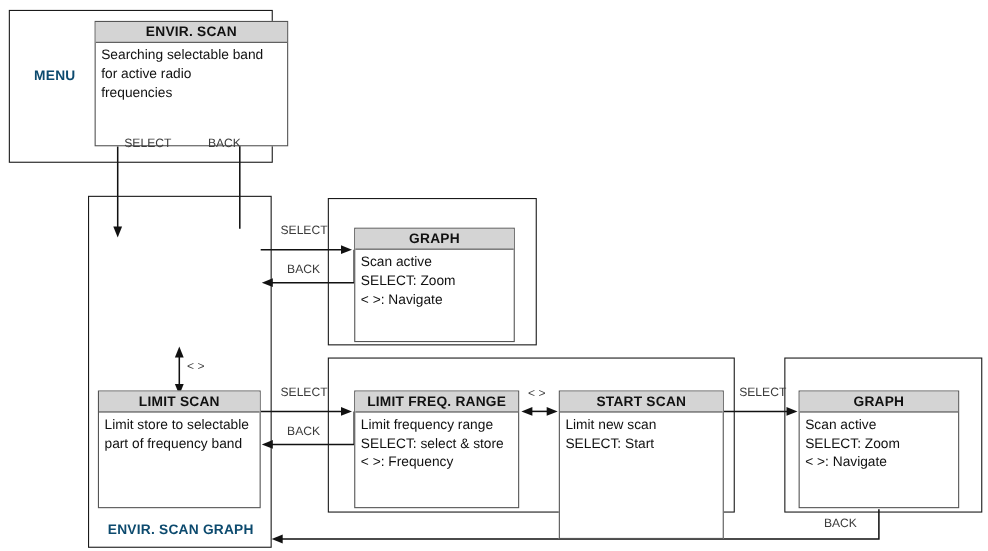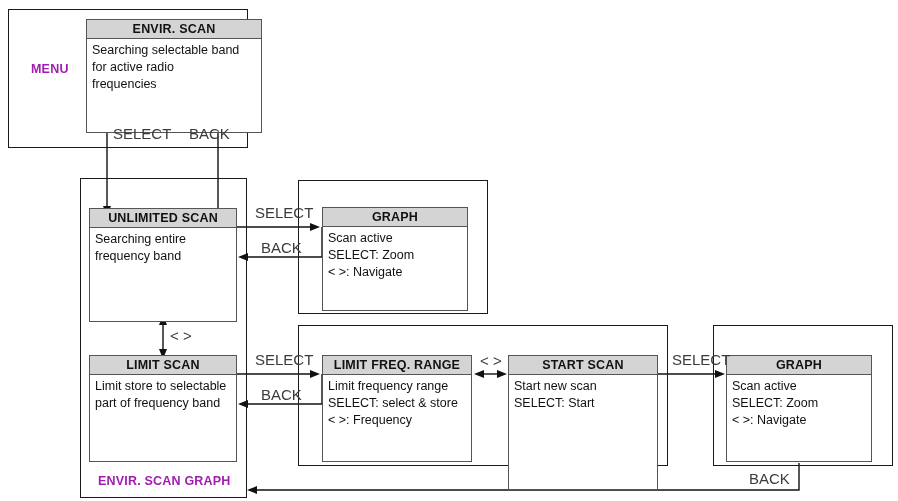--- a/index.html
+++ b/index.html
@@ -52,29 +52,29 @@
     line-height: 17px;
     color: #111111;
     white-space: nowrap;
   }
 
   
   .group-label {
     position: absolute;
     font-size: 12.5px;
     font-weight: bold;
-    color: #a21caf;
+    color: #0c4a6e;
     white-space: nowrap;
     letter-spacing: 0.2px;
   }
 
   
   .edge-label {
     position: absolute;
-    font-size: 15px;
+    font-size: 11px;
     color: #3b3b3b;
     white-space: nowrap;
   }
 
   
   #wires {
     position: absolute;
     left: 0;
     top: 0;
     width: 898px;
@@ -141,27 +141,20 @@
       <div class="screen-line">frequencies</div>
     </div>
   </div>
 
   <div class="edge-label" style="left:113px; top:125px;">SELECT</div>
   <div class="edge-label" style="left:189px; top:125px;">BACK</div>
 
   <div class="group-box" style="left:80px; top:178px; width:167px; height:320px;"></div>
   <div class="group-label" style="left:98px; top:474px;">ENVIR. SCAN GRAPH</div>
 
-  <div class="screen" style="left:89px; top:208px; width:148px; height:114px;">
-    <div class="screen-title">UNLIMITED SCAN</div>
-    <div class="screen-body">
-      <div class="screen-line">Searching entire</div>
-      <div class="screen-line">frequency band</div>
-    </div>
-  </div>
 
   <div class="screen" style="left:89px; top:355px; width:148px; height:107px;">
     <div class="screen-title">LIMIT SCAN</div>
     <div class="screen-body">
       <div class="screen-line">Limit store to selectable</div>
       <div class="screen-line">part of frequency band</div>
     </div>
   </div>
 
   <div class="edge-label" style="left:170px; top:327px;">&lt; &gt;</div>
@@ -187,21 +180,21 @@
     <div class="screen-body">
       <div class="screen-line">Limit frequency range</div>
       <div class="screen-line">SELECT: select &amp; store</div>
       <div class="screen-line">&lt; &gt;: Frequency</div>
     </div>
   </div>
 
   <div class="screen" style="left:508px; top:355px; width:150px; height:135px;">
     <div class="screen-title">START SCAN</div>
     <div class="screen-body">
-      <div class="screen-line">Start new scan</div>
+      <div class="screen-line">Limit new scan</div>
       <div class="screen-line">SELECT: Start</div>
     </div>
   </div>
 
   <div class="edge-label" style="left:255px; top:351px;">SELECT</div>
   <div class="edge-label" style="left:261px; top:386px;">BACK</div>
   <div class="edge-label" style="left:480px; top:352px;">&lt; &gt;</div>
 
   <div class="group-box" style="left:713px; top:325px; width:180px; height:141px;"></div>
 

